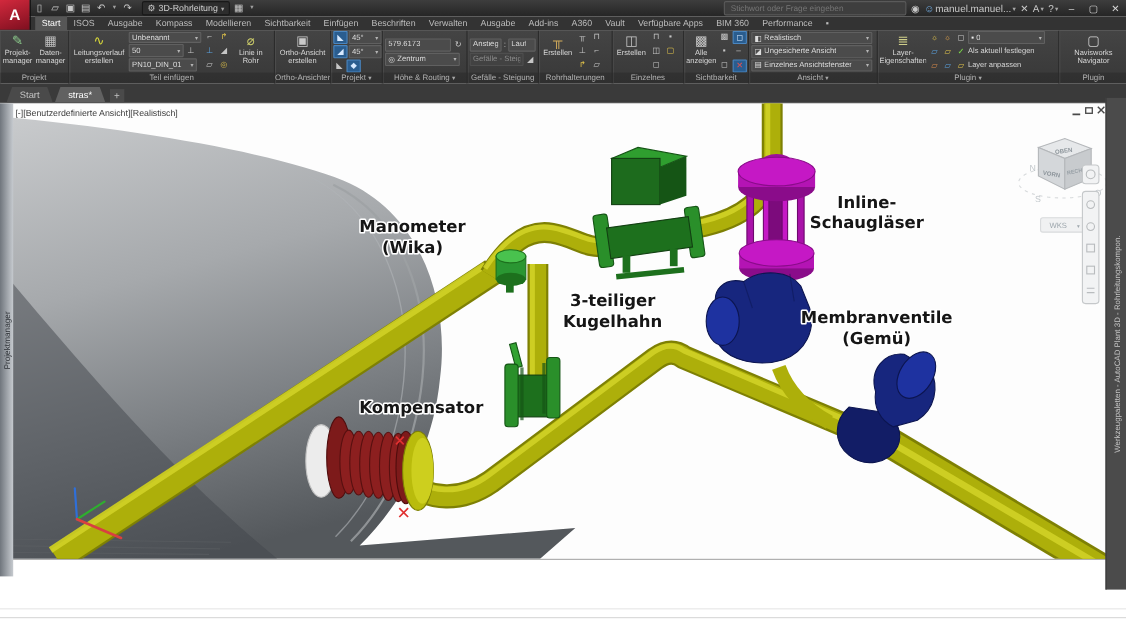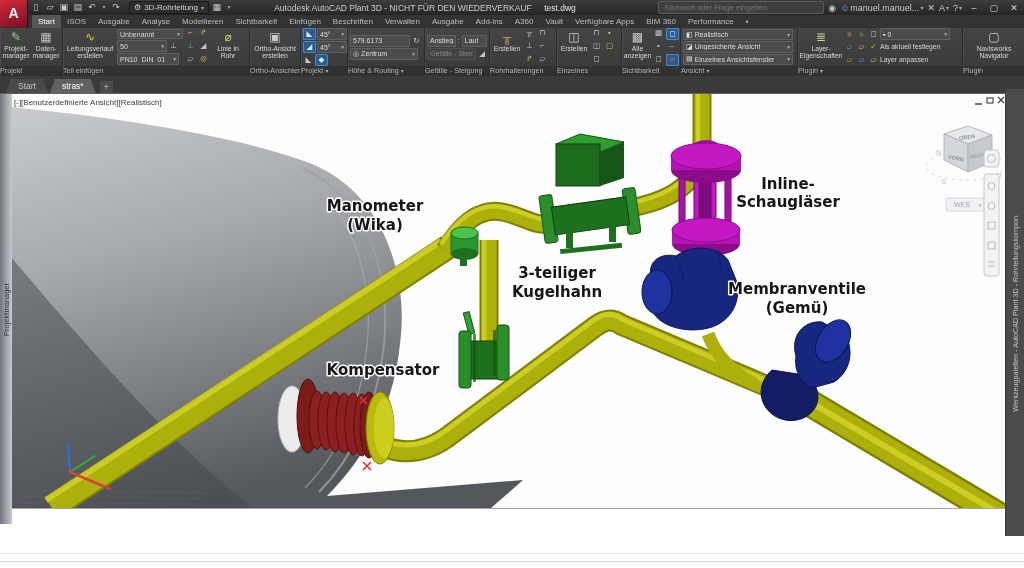--- a/index.html
+++ b/index.html
@@ -29,21 +29,21 @@
   .winbtn{width:16px;text-align:center;color:#d6d6d6;font-size:9px}
   .arr8{font-size:6px;color:#a8a8a8}
   
   .rtabs{height:13px;background:#333;display:flex;align-items:stretch;padding-left:32px}
   .rtab{padding:0 6px;font-size:8px;color:#bdbdbd;line-height:13px;white-space:nowrap}
   .rtab.active{background:#565656;color:#fff}
   
   .rbody{height:48px;background:linear-gradient(#444,#383838);display:flex}
   .panel{border-right:1px solid #2b2b2b;box-shadow:inset 1px 0 0 #4b4b4b;display:flex;flex-direction:column;flex:0 0 auto}
   .pcontent{flex:1;display:flex;align-items:stretch;padding:1px 2px;gap:2px;overflow:hidden}
-  .plabel{height:10px;font-size:7.2px;color:#b2b2b2;text-align:left;line-height:10px;
+  .plabel{height:10px;font-size:7.2px;color:#b2b2b2;text-align:center;line-height:10px;
           background:rgba(0,0,0,.15);white-space:nowrap;overflow:hidden}
   .plabel .arr8{margin-left:2px}
   .bigbtn{display:flex;flex-direction:column;align-items:center;color:#d8d8d8;font-size:6.8px;
           text-align:center;line-height:1.08;padding-top:1px;overflow:hidden}
   .bigbtn .bi{font-size:12px;height:15px;line-height:15px}
   .vstack{display:flex;flex-direction:column;gap:1px;justify-content:center}
   .hrow{display:flex;gap:1px;align-items:center}
   .field{height:10px;background:#4b4b4b;border:1px solid #606060;color:#ddd;font-size:7px;
          display:flex;align-items:center;padding:0 2px;border-radius:1px;white-space:nowrap;overflow:hidden}
   .field .ftxt{overflow:hidden;white-space:nowrap}
@@ -93,24 +93,20 @@
     <span class="qi sm">▾</span>
     <span class="qi">↷</span>
     <div class="wsbox">
       <span>⚙</span>
       <span>3D-Rohrleitung</span>
       <span class="arr8">▾</span>
     </div>
     <span class="qi">▦</span>
     <span class="qi sm">▾</span>
   </div>
-  <div class="titlecenter">
-    <span>Autodesk AutoCAD Plant 3D - NICHT FÜR DEN WIEDERVERKAUF</span>
-    <span class="fn">test.dwg</span>
-  </div>
   <div class="tbright">
     <div class="searchbox">
       <input placeholder="Stichwort oder Frage eingeben" style="">
     </div>
     <span class="tbi">◉</span>
     <span class="tbi">
       <span class="u">☺</span>
       <span>manuel.manuel...</span>
       <span class="arr8">▾</span>
     </span>
@@ -126,21 +122,21 @@
     <span class="winbtn">–</span>
     <span class="winbtn">▢</span>
     <span class="winbtn">✕</span>
   </div>
 </div>
 
 <div class="rtabs">
   <span class="rtab active">Start</span>
   <span class="rtab">ISOS</span>
   <span class="rtab">Ausgabe</span>
-  <span class="rtab">Analyse</span>
+  <span class="rtab">Kompass</span>
   <span class="rtab">Modellieren</span>
   <span class="rtab">Sichtbarkeit</span>
   <span class="rtab">Einfügen</span>
   <span class="rtab">Beschriften</span>
   <span class="rtab">Verwalten</span>
   <span class="rtab">Ausgabe</span>
   <span class="rtab">Add-ins</span>
   <span class="rtab">A360</span>
   <span class="rtab">Vault</span>
   <span class="rtab">Verfügbare Apps</span>

